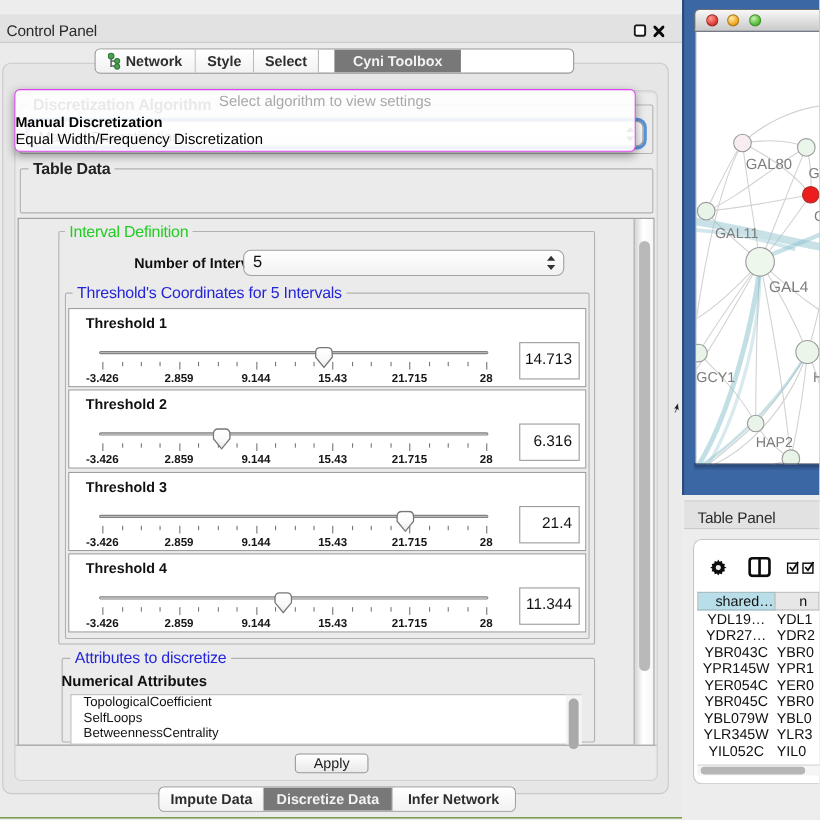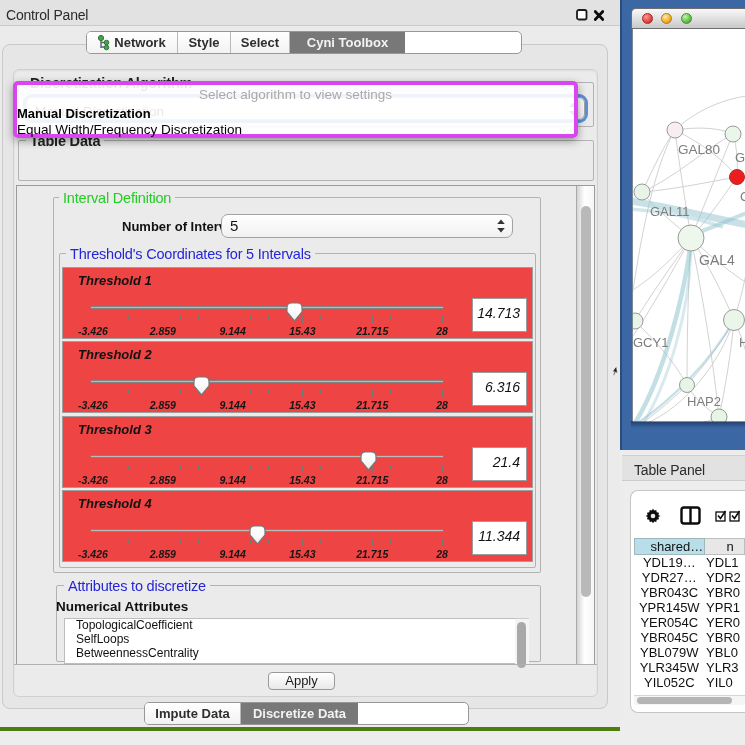--- a/index.html
+++ b/index.html
@@ -1,21 +1,21 @@
 <!DOCTYPE html>
 <html><head>
 <meta charset="utf-8">
 <style>
   * { margin:0; padding:0; box-sizing:border-box; }
   html,body { width:745px; height:745px; overflow:hidden; }
   body { background:#ededed; font-family:"Liberation Sans", sans-serif; position:relative; }
   .abs { position:absolute; }
 
   
-  #cp { left:0; top:0; width:620px; height:731px; background:#ebebeb; border-bottom:4px solid #4d7c0f; }
+  #cp { left:0; top:13px; width:620px; height:731px; background:#ebebeb; border-bottom:1px solid #4d7c0f; }
   #cp-title { left:0; top:0; width:620px; height:26px; background:#e2e2e2; border-bottom:1px solid #cbcbcb; }
   #cp-title span { position:absolute; left:6px; top:7px; font-size:14px; letter-spacing:-0.2px; color:#2b2b2b; }
   #content { left:2px; top:44px; width:606px; height:665px; background:#e6e6e6; border:1px solid #c9c9c9; border-radius:8px; }
   #content2 { left:13px; top:69px; width:585px; height:628px; background:#ebebeb; border:1px solid #d0d0d0; border-radius:6px; box-shadow:inset 0 1px 2px rgba(0,0,0,0.07); }
 
   
   .tabstrip { display:flex; background:#fff; border:1px solid #979797; border-radius:5px; overflow:hidden; }
   .tabstrip .t { font-size:13px; font-weight:bold; color:#2e2e2e; text-align:center; background:linear-gradient(#ffffff,#f2f2f2); border-right:1px solid #b9b9b9; display:flex; align-items:center; justify-content:center; }
   .tabstrip .t:last-child { border-right:none; }
   .tabstrip .sel { background:#787878; color:#f3f3f3; }
@@ -30,21 +30,21 @@
   .combo { position:absolute; background:linear-gradient(#ffffff,#f1f1f1); border:1px solid #a2a2a2; border-radius:7px; font-size:15px; color:#111; }
   .combo span { position:absolute; left:8px; top:2px; }
   .carr { position:absolute; right:6px; top:50%; margin-top:-7px; }
 
   
   #spane { left:16px; top:185px; width:579px; height:480px; border:1px solid #9b9b9b; background:#ebebeb; overflow:hidden; }
   #vsb { position:absolute; right:0; top:0; width:18px; height:478px; background:linear-gradient(90deg,#d4d4d4,#ffffff 45%,#f6f6f6); border-left:1px solid #a9a9a9; }
   #vsb .vthumb { position:absolute; left:4px; top:20px; width:10px; height:391px; background:#b9b9b9; border-radius:6px; }
 
   
-  .thp { position:absolute; left:46px; width:471px; height:72px; border:1px solid #9e9e9e; background:#ef4444;font-style:italic; }
+  .thp { position:absolute; left:46px; width:471px; height:72px; border:1px solid #9e9e9e; background:#ffffff; }
   .thp .tl { position:absolute; left:15px; top:5px; font-size:13px; font-weight:bold; color:#111; }
   .track { position:absolute; left:27px; top:38px; width:354px; height:3px; border:1px solid #828282; border-radius:3px; background:linear-gradient(#979797,#dedede); }
   .ticks  { position:absolute; left:0; top:48px; height:12px; width:471px; }
   .tick { position:absolute; width:1px; background:#777; }
   .tlabels { position:absolute; top:57px; left:0; width:471px; height:12px; font-size:10.5px; font-weight:bold; color:#161616; }
   .tlab { position:absolute; transform:translateX(-50%); }
   .vbox { position:absolute; left:409px; top:30px; width:55px; height:34px; background:#fff; border:1px solid #9c9c9c; font-size:14px; color:#111; text-align:right; line-height:28px; padding-right:6px; }
   .sthumb { position:absolute; top:33.5px; }
 
   
@@ -72,21 +72,21 @@
   #tpbar span { position:absolute; left:12px; top:6px; font-size:14px; letter-spacing:-0.2px; color:#2b2b2b; }
   #tpanel { left:630px; top:490px; width:115px; height:223px; background:#fff; border:1px solid #c6c6c6; border-radius:8px 0 0 8px; border-right:none; }
 
   table.dt { border-collapse:collapse; position:absolute; left:3px; top:47px; font-size:13px; color:#111; }
   table.dt th { font-weight:normal; height:16px; border:1px solid #9fb7bd; }
   table.dt td { height:14.8px; padding:0; text-align:center; }
   #hsb { position:absolute; left:3px; top:204px; width:112px; height:10px; background:#f5f5f5; border-top:1px solid #d5d5d5; }
   #hsb i { position:absolute; left:3px; top:1px; width:95px; height:7px; background:#b5b5b5; border-radius:4px; }
 
   
-  #dropdown { left:13px; top:81px; width:565px; height:57px; background:rgba(255,255,255,0.9); border:4px solid #d946ef; border-radius:5px; box-shadow:0 3px 9px rgba(0,0,0,0.38); }
+  #dropdown { left:13px; top:81px; width:565px; height:57px; background:rgba(255,255,255,0.9); border:1px solid #d946ef; border-radius:5px; box-shadow:0 3px 9px rgba(0,0,0,0.38); }
   #dropdown .r1 { position:absolute; top:1.5px; width:100%; text-align:center; font-size:13.5px; color:#a9a9a9; }
   #dropdown .r2 { position:absolute; top:21px; left:0; font-size:13px; font-weight:bold; color:#000; }
   #dropdown .r3 { position:absolute; top:37px; left:0; font-size:13.5px; color:#000; }
 </style>
 </head>
 <body>
 
 <div id="cp" class="abs">
   <div id="cp-title" class="abs">
       <span>Control Panel</span>
@@ -338,26 +338,27 @@
     <div class="t" style="width:91px;">
       <svg width="12" height="17" viewBox="0 0 12 17" style="margin-right:4px;">
         <path d="M3 4 V14 M3 8.5 H8 M3 13 H8" stroke="#5a6372" stroke-width="1.4" fill="none"></path>
         <circle cx="3" cy="4" r="2.6" fill="#4aa14f" stroke="#2d7a37"></circle>
         <circle cx="8.5" cy="8.5" r="2.3" fill="#4aa14f" stroke="#2d7a37"></circle>
         <circle cx="8.5" cy="13.5" r="2.3" fill="#4aa14f" stroke="#2d7a37"></circle>
       </svg>
       Network</div>
     <div class="t" style="width:53px;">Style</div>
     <div class="t" style="width:59px;">Select</div>
-    <div class="t sel" style="width:115px;">Cyni Toolbox</div>
+    <div class="t sel" style="width:115px;margin-left:14px;">Cyni Toolbox</div>
   </div>
 
   <div id="bottabs" class="abs tabstrip">
     <div class="t" style="width:96px;">Impute Data</div>
     <div class="t sel" style="width:117px;">Discretize Data</div>
+    <div class="t" style="width:112px;">Infer Network</div>
   </div>
 </div>
 
 <div id="bluebg" class="abs"></div>
 
 <div id="netwin" class="abs">
   <div id="nettitle">
     <div class="tl-btn" style="left:10px;background:radial-gradient(circle at 35% 30%,#ff9a93,#e2463d 60%,#b1271f);border:1px solid #a02a22;"></div>
     <div class="tl-btn" style="left:29px;background:radial-gradient(circle at 35% 30%,#ffe9a8,#f3ad28 60%,#c67f12);border:1px solid #ad7d14;"></div>
     <div class="tl-btn" style="left:49px;background:radial-gradient(circle at 35% 30%,#c6f2b2,#5fc243 60%,#3d9427);border:1px solid #41932b;"></div>

